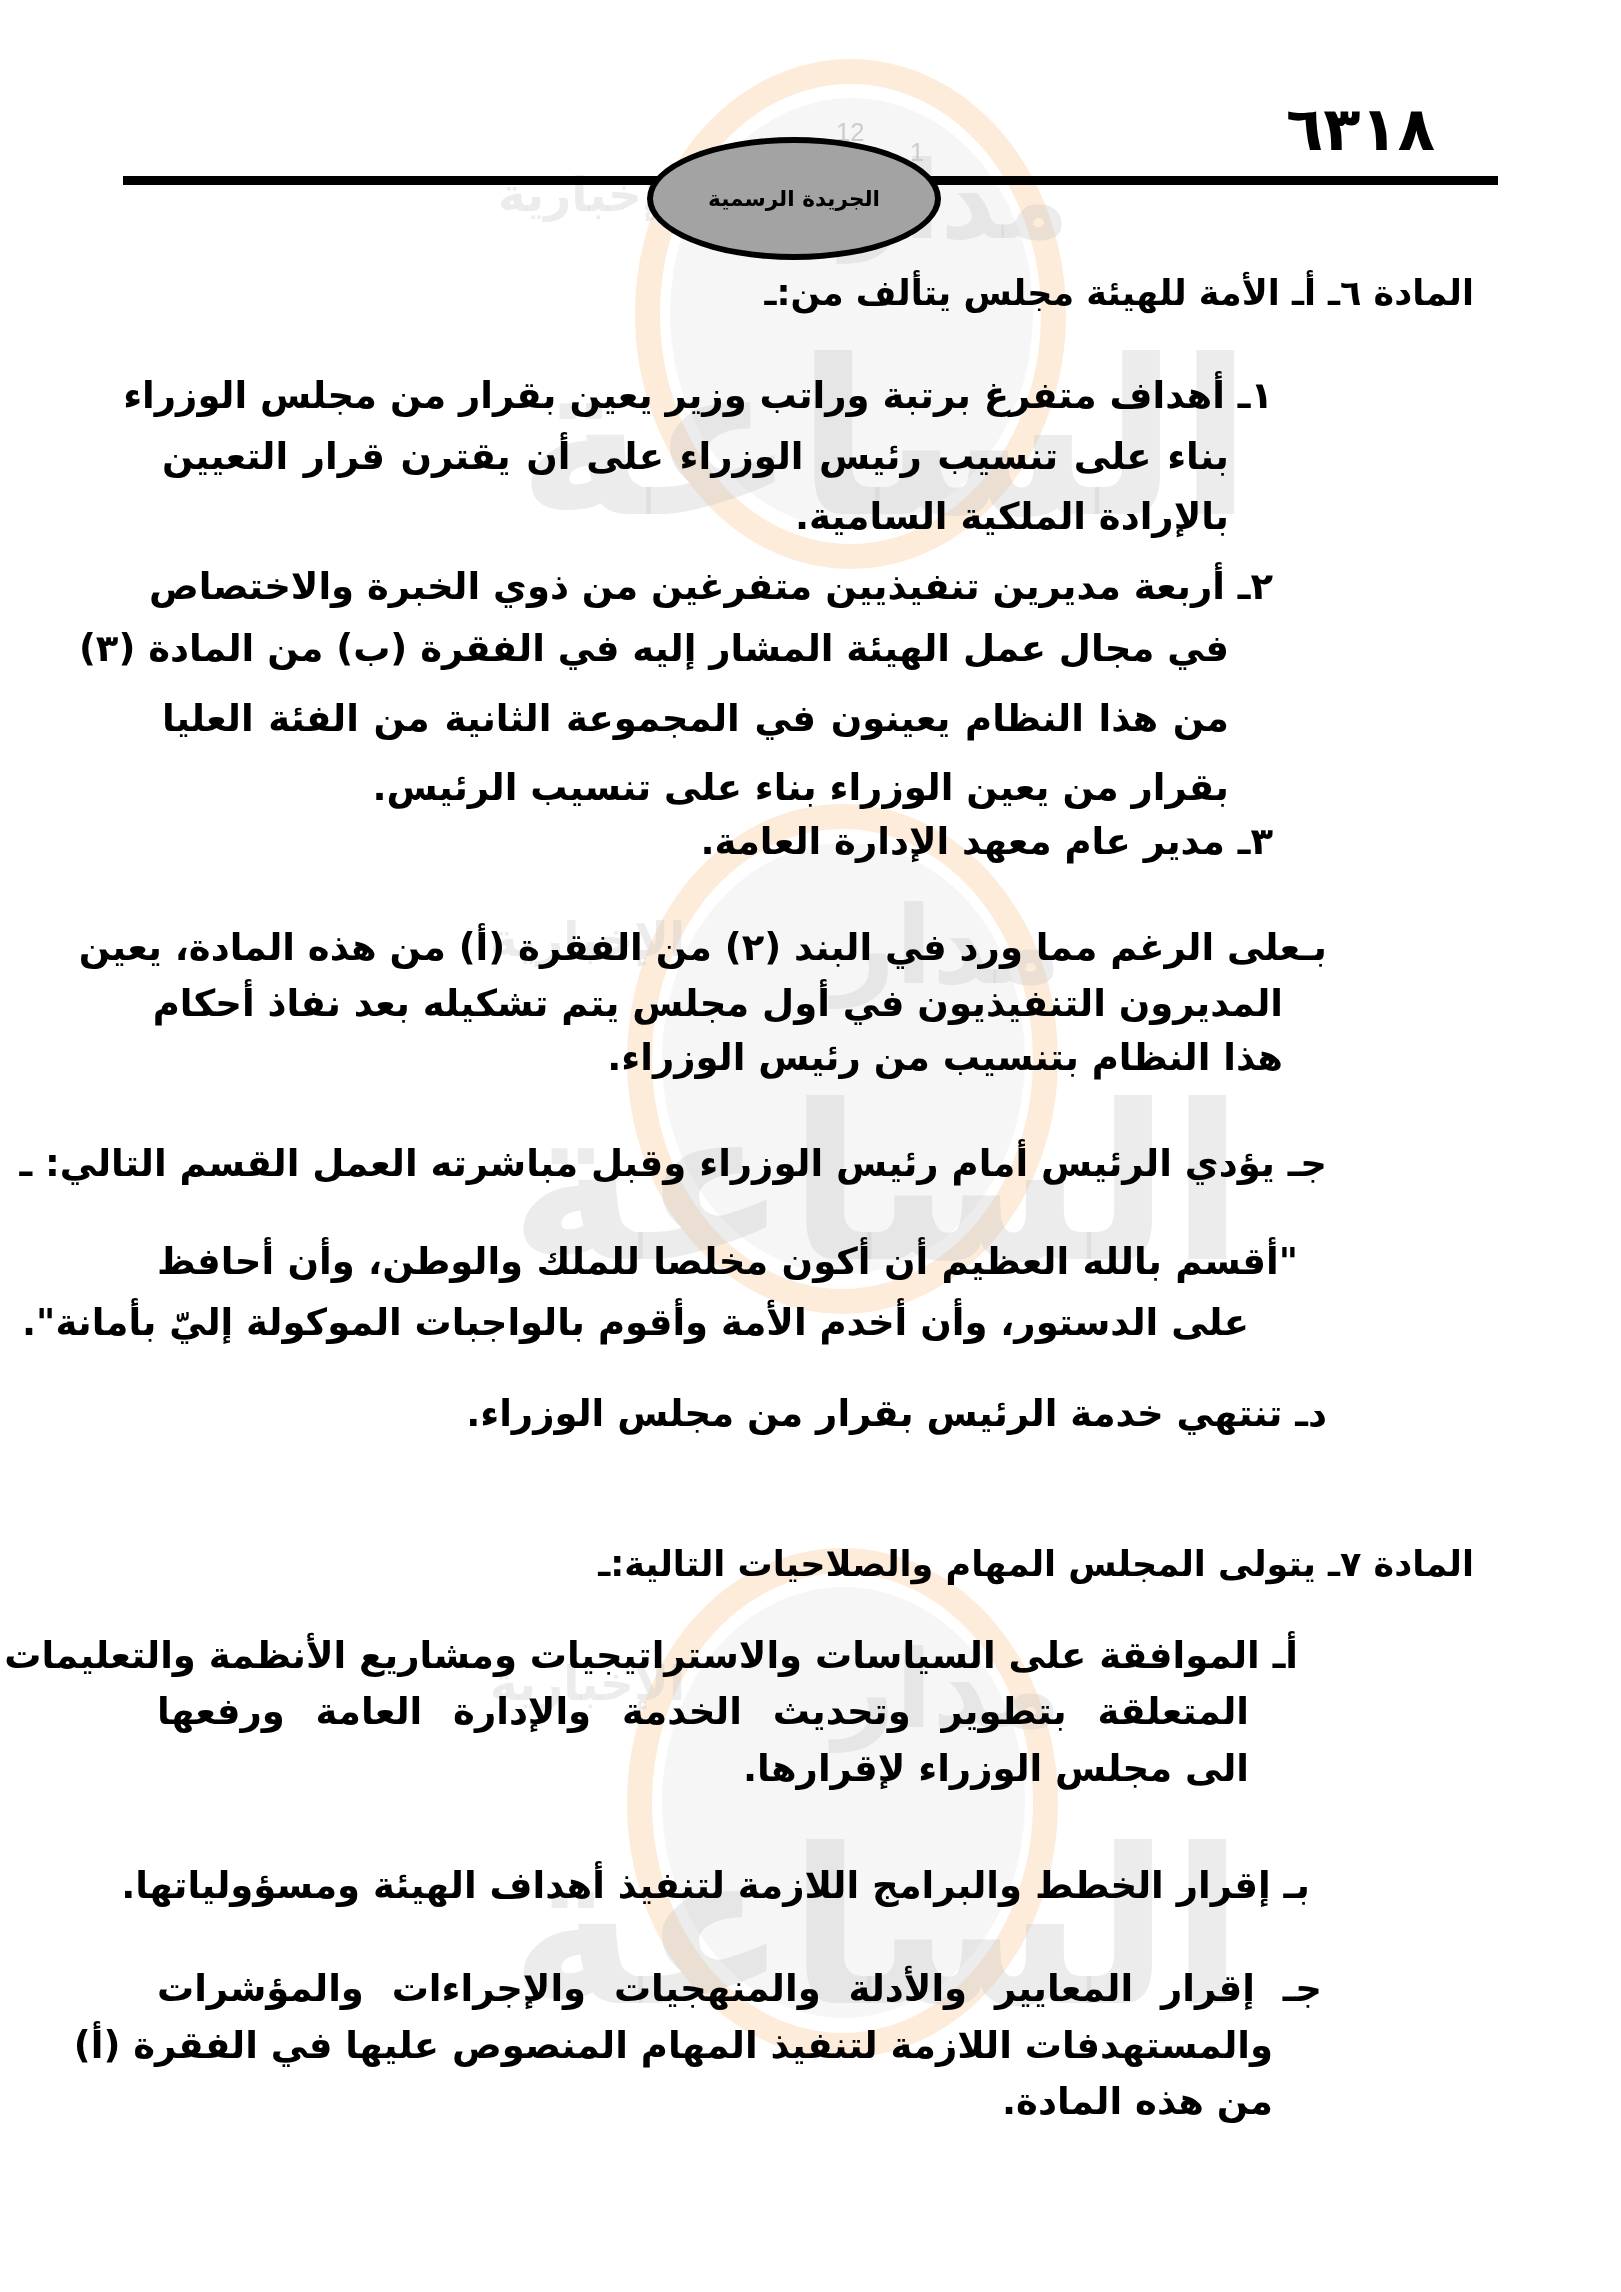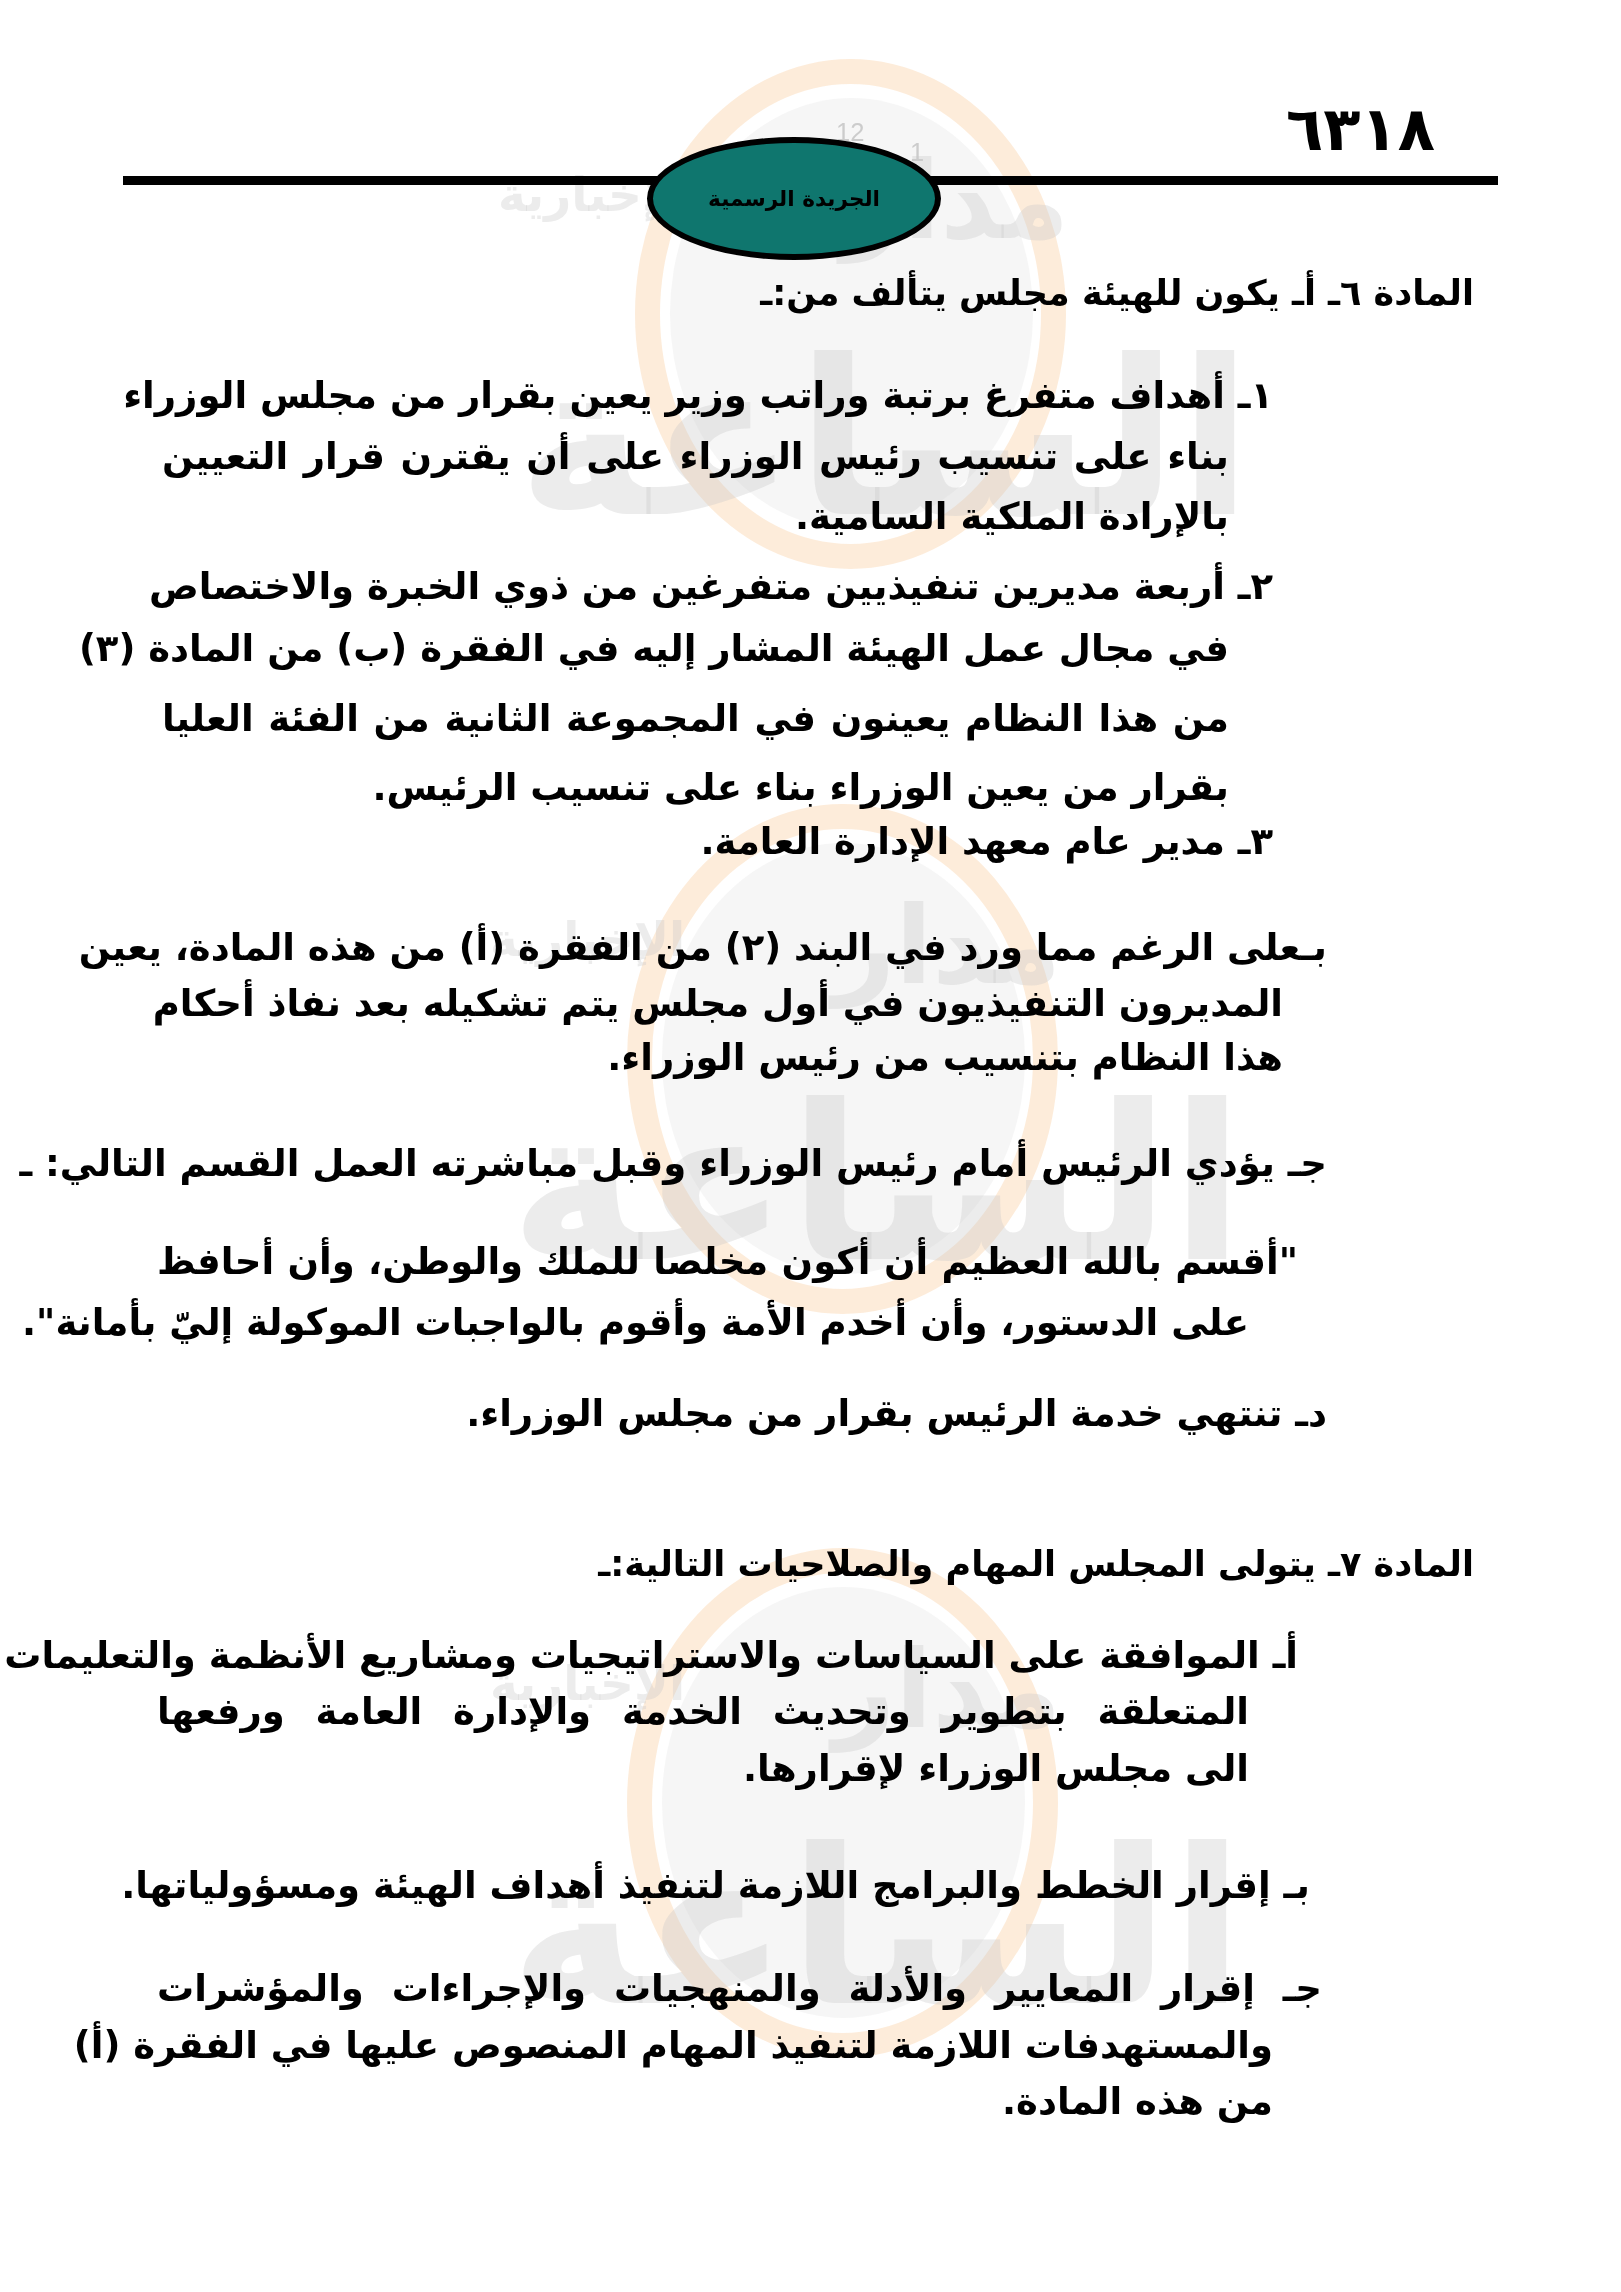--- a/index.html
+++ b/index.html
@@ -13,21 +13,21 @@
   .wm .num { position:absolute; font-family:"Liberation Sans",sans-serif; font-size:25.5px; color:rgba(170,170,170,0.55); }
   .wm .big { position:absolute; font-family:"DejaVu Sans",sans-serif; font-weight:bold; color:rgba(200,200,200,0.35); direction:rtl; }
   .wm .madar { left:343px; top:118px; font-size:108px; }
   .wm .ikhb { left:0px; top:147px; font-size:47px; }
   .wm .saa { left:19.6px; top:294px; font-size:216px; letter-spacing:9.8px;text-align:right; }
 
   .page-number { position:absolute; right:186px; top:93px; font-family:"DejaVu Sans",sans-serif;
                  font-size:61px; font-weight:bold; letter-spacing:5.9px; z-index:2;margin-left:44px; }
   .header-rule { position:absolute; left:123px; right:123px; top:176px; height:8.8px; background:#000; z-index:1; }
   .masthead { position:absolute; left:647px; top:137px; width:294px; height:123px; border:6.9px solid #000;
-              border-radius:50%; background:#0f766e; box-sizing:border-box; z-index:2;
+              border-radius:50%; background:#a3a3a3; box-sizing:border-box; z-index:2;
               display:flex; align-items:center; justify-content:center; }
   .masthead span { font-size:21.6px; font-weight:bold; }
 
   .content { position:absolute; left:0; top:0; width:1621px; z-index:3; }
   .line { position:absolute; font-weight:bold; font-size:36px; white-space:nowrap; line-height:1; }
   .just { text-align:justify; text-align-last:justify; }
 </style>
 </head>
 <body>
 
@@ -56,21 +56,21 @@
   <span class="big saa">الساعة</span>
 </div>
 
 <div class="page-number">٦٣١٨</div>
 <div class="header-rule"></div>
 <div class="masthead">
   <span>الجريدة الرسمية</span>
 </div>
 
 <div class="content">
-  <div class="line" style="right:147px;top:276px;font-size:35px">المادة ٦ـ أـ يكون للهيئة مجلس يتألف من:ـ</div>
+  <div class="line" style="right:147px;top:276px;font-size:35px">المادة ٦ـ أـ الأمة للهيئة مجلس يتألف من:ـ</div>
 
   <div class="line just" style="right:348px;left:162px;top:377px;font-size:37px">١ـ أهداف متفرغ برتبة وراتب وزير يعين بقرار من مجلس الوزراء</div>
   <div class="line just" style="right:392px;left:162px;top:438px;font-size:37px">بناء على تنسيب رئيس الوزراء على أن يقترن قرار التعيين</div>
   <div class="line" style="right:392px;top:498px;font-size:37px">بالإرادة الملكية السامية.</div>
 
   <div class="line just" style="right:348px;left:162px;top:568px;font-size:37px">٢ـ أربعة مديرين تنفيذيين متفرغين من ذوي الخبرة والاختصاص</div>
   <div class="line just" style="right:392px;left:162px;top:630px;font-size:37px">في مجال عمل الهيئة المشار إليه في الفقرة (ب) من المادة (٣)</div>
   <div class="line just" style="right:392px;left:162px;top:700px;font-size:37px">من هذا النظام يعينون في المجموعة الثانية من الفئة العليا</div>
   <div class="line" style="right:392px;top:769px;font-size:37px">بقرار من يعين الوزراء بناء على تنسيب الرئيس.</div>
 

